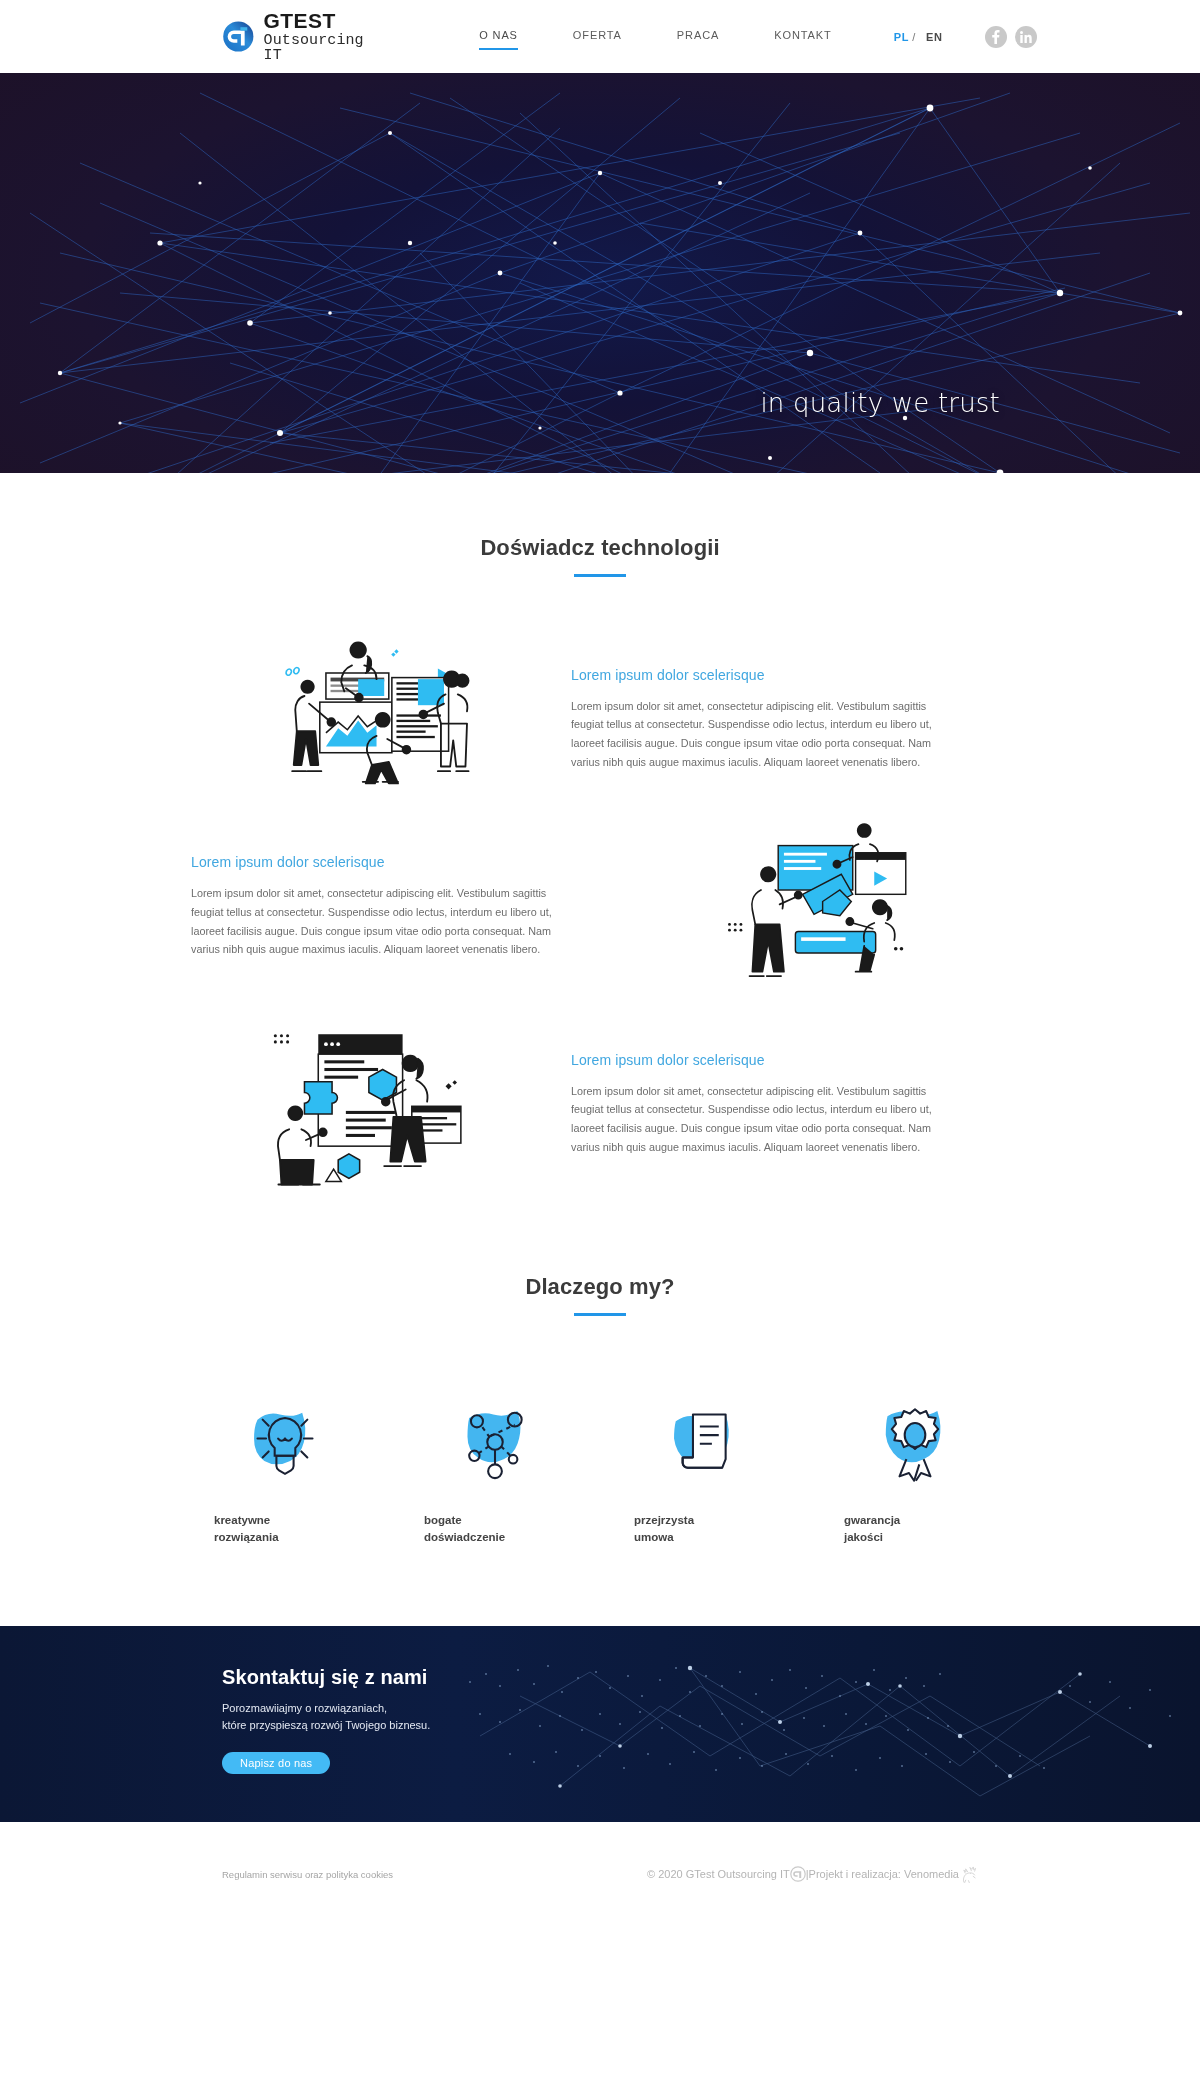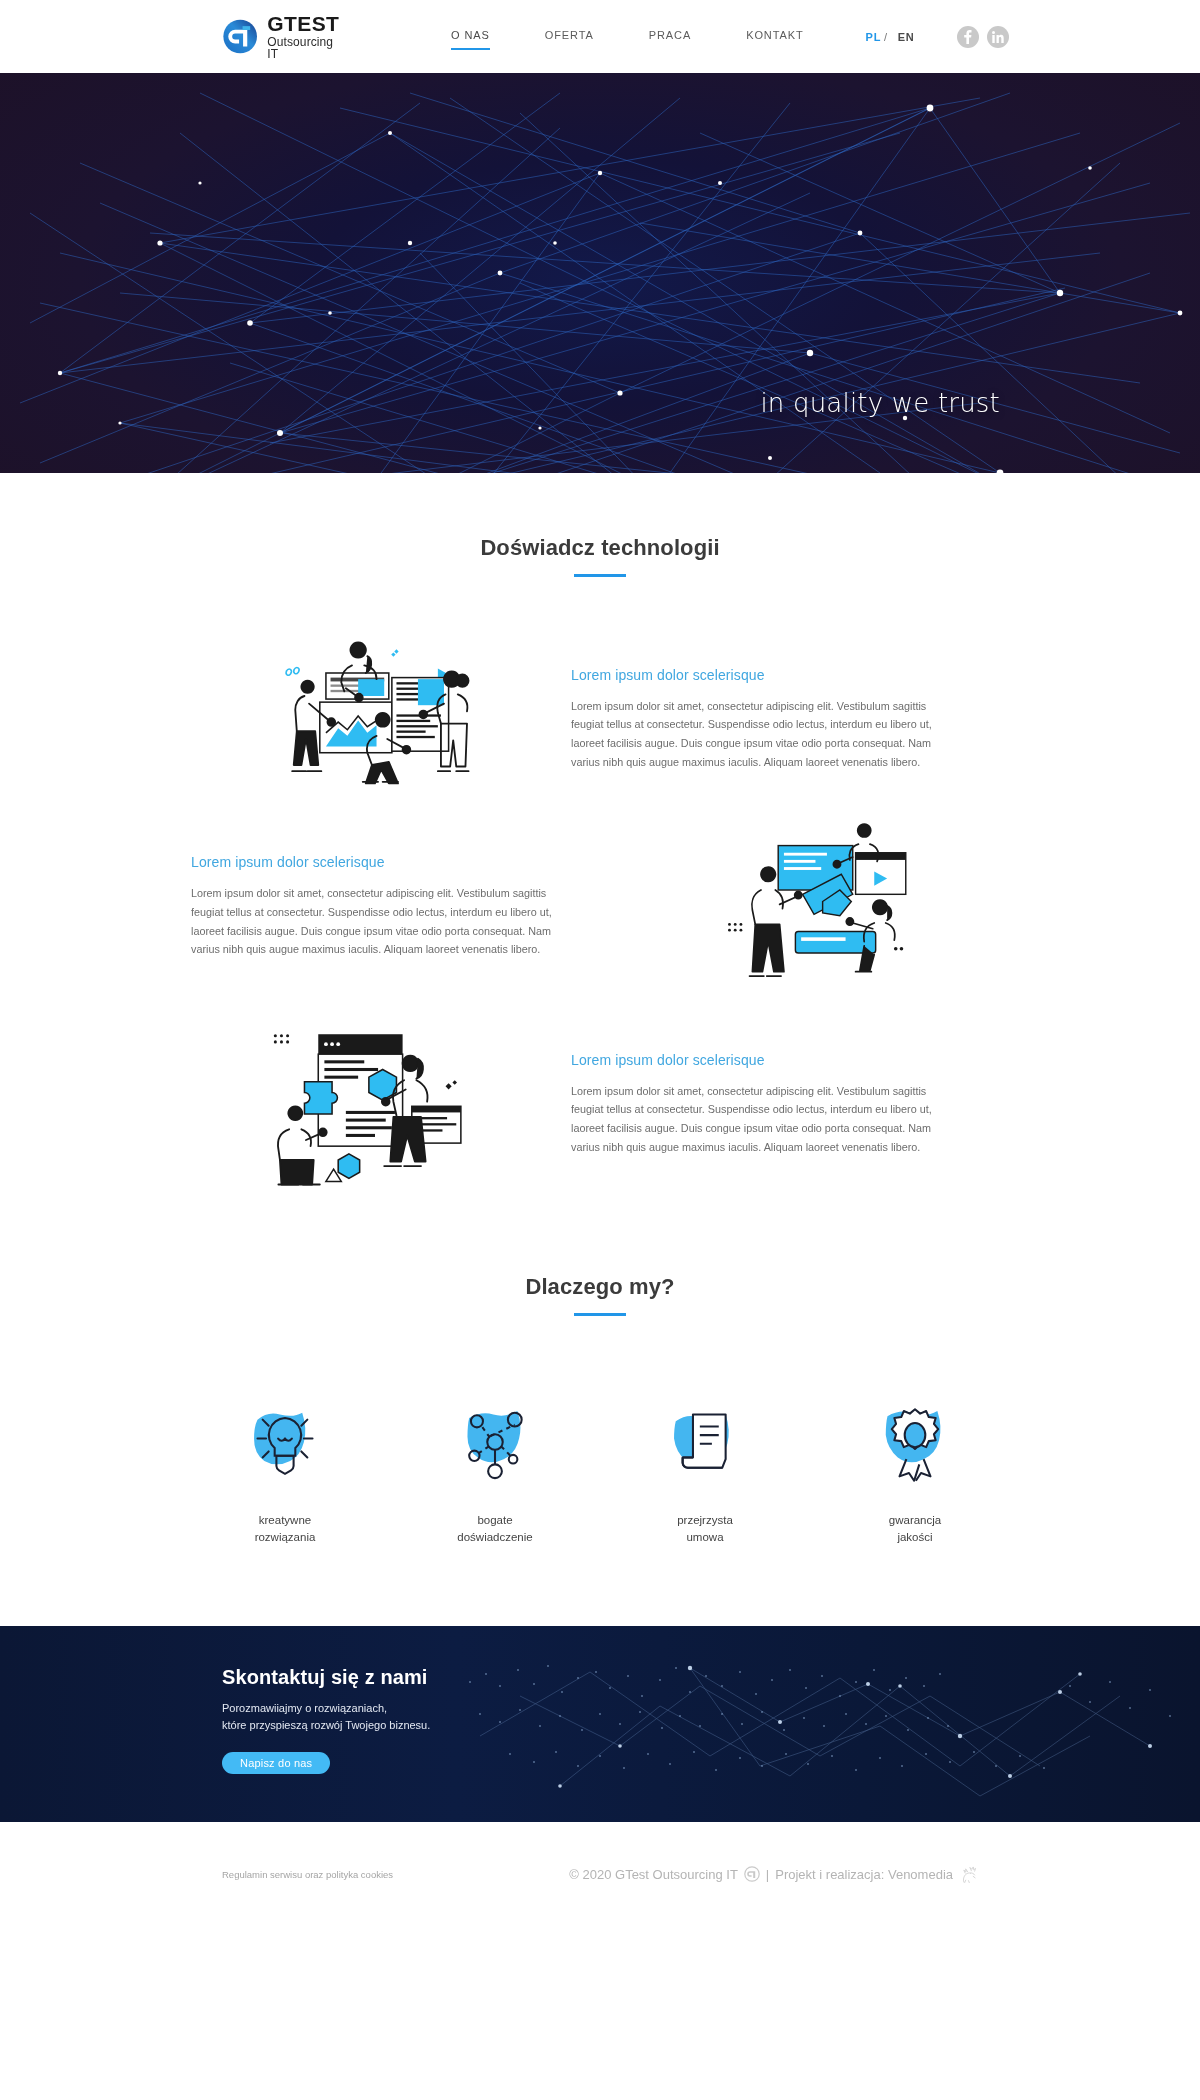--- a/index.html
+++ b/index.html
@@ -33,24 +33,25 @@
   .logo-mark { width: 39px; height: 39px; display: block; }
   .logo-text { display: flex; flex-direction: column; line-height: 1; }
   .logo-title {
     font-size: 21px;
     font-weight: bold;
     color: #1a1a1a;
     letter-spacing: 0.4px;
     font-family: "Liberation Sans", sans-serif;
   }
   .logo-sub {
-    font-size: 12px;
+    font-size: 15px;
     color: #2b2b2b;
     letter-spacing: 0.1px;
     margin-top: 2px;
+    font-family: Liberation Mono, monospace;
   }
 
   .nav { display: flex; align-items: center; margin-left: 109px; }
   .nav-item {
     font-size: 11px;
     letter-spacing: 0.9px;
     color: #5b5b5b;
     text-decoration: none;
     padding: 6px 0 9px 0;
     margin-right: 55px;
@@ -162,21 +163,21 @@
   }
 
   
   .why { padding: 70px 0 80px 0; background: #fff; }
   .features {
     display: flex;
     justify-content: center;
     gap: 68px;
     margin-top: 78px;
   }
-  .feature { width: 142px; text-align: center; }
+  .feature { width: 142px; text-align: left; font-weight: bold; }
   .feature .ficon { height: 96px; display: flex; align-items: center; justify-content: center; }
   .feature .flabel {
     margin-top: 22px;
     font-size: 11.5px;
     line-height: 17px;
     color: #444;
     white-space: pre-line;
   }
 
   
@@ -228,22 +229,21 @@
     margin-left: 222px;
     font-size: 9.5px;
     color: #a5a5a5;
     text-decoration: none;
   }
   .footer .right {
     margin-left: auto;
     margin-right: 222px;
     display: flex;
     align-items: center;
-    gap: 6px;
-    font-size: 13px;
+    font-size: 11px;
     color: #b4b4b4;
     white-space: nowrap;
   }
   .footer .right .mini-logo { width: 16px; height: 16px; display: block; opacity: .55; }
   .footer .right .deer { width: 19px; height: 17px; display: block; opacity: .55; }
   .footer .right a { color: #b4b4b4; text-decoration: none; }
 </style>
 </head>
 <body>
 

